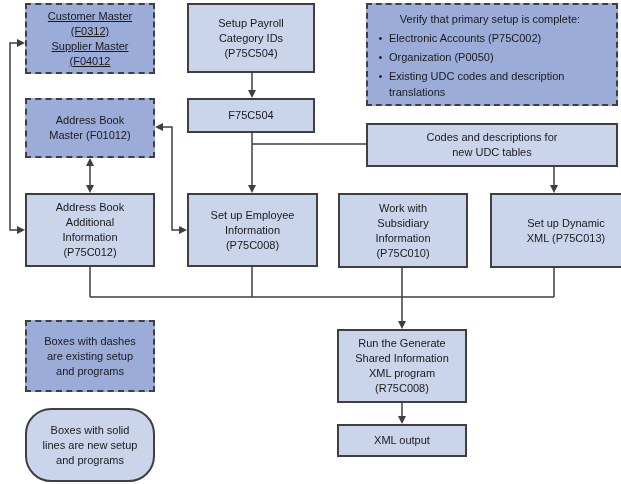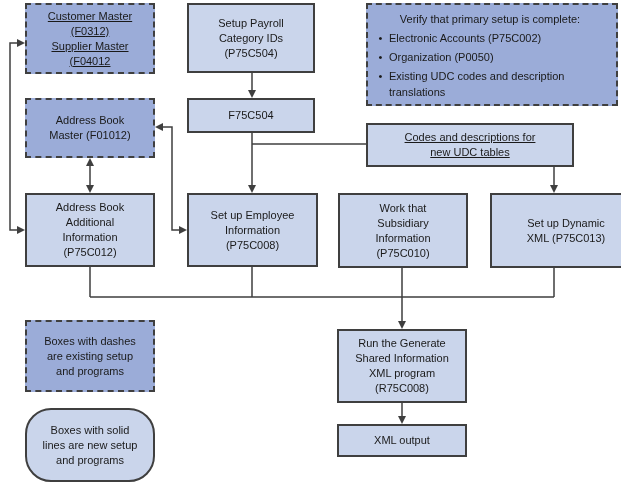--- a/index.html
+++ b/index.html
@@ -151,40 +151,40 @@
 
   <div class="box existing" style="left:25px; top:98px; width:130px; height:60px;">
     <span class="label">Address Book
 Master (F01012)</span>
   </div>
 
   <div class="box new" style="left:187px; top:98px; width:128px; height:35px;">
     <span class="label">F75C504</span>
   </div>
 
-  <div class="box new" style="left:366px; top:123px; width:208px; height:44px;text-decoration:underline;">
+  <div class="box new" style="left:366px; top:123px; width:252px; height:44px;">
     <span class="label">Codes and descriptions for
 new UDC tables</span>
   </div>
 
   <div class="box new" style="left:25px; top:193px; width:130px; height:74px;">
     <span class="label">Address Book
 Additional
 Information
 (P75C012)</span>
   </div>
 
   <div class="box new" style="left:187px; top:193px; width:131px; height:74px;">
     <span class="label">Set up Employee
 Information
 (P75C008)</span>
   </div>
 
   <div class="box new" style="left:338px; top:193px; width:130px; height:75px;">
-    <span class="label">Work that
+    <span class="label">Work with
 Subsidiary
 Information
 (P75C010)</span>
   </div>
 
   <div class="box new" style="left:490px; top:193px; width:152px; height:75px;">
     <span class="label">Set up Dynamic
 XML (P75C013)</span>
   </div>
 

